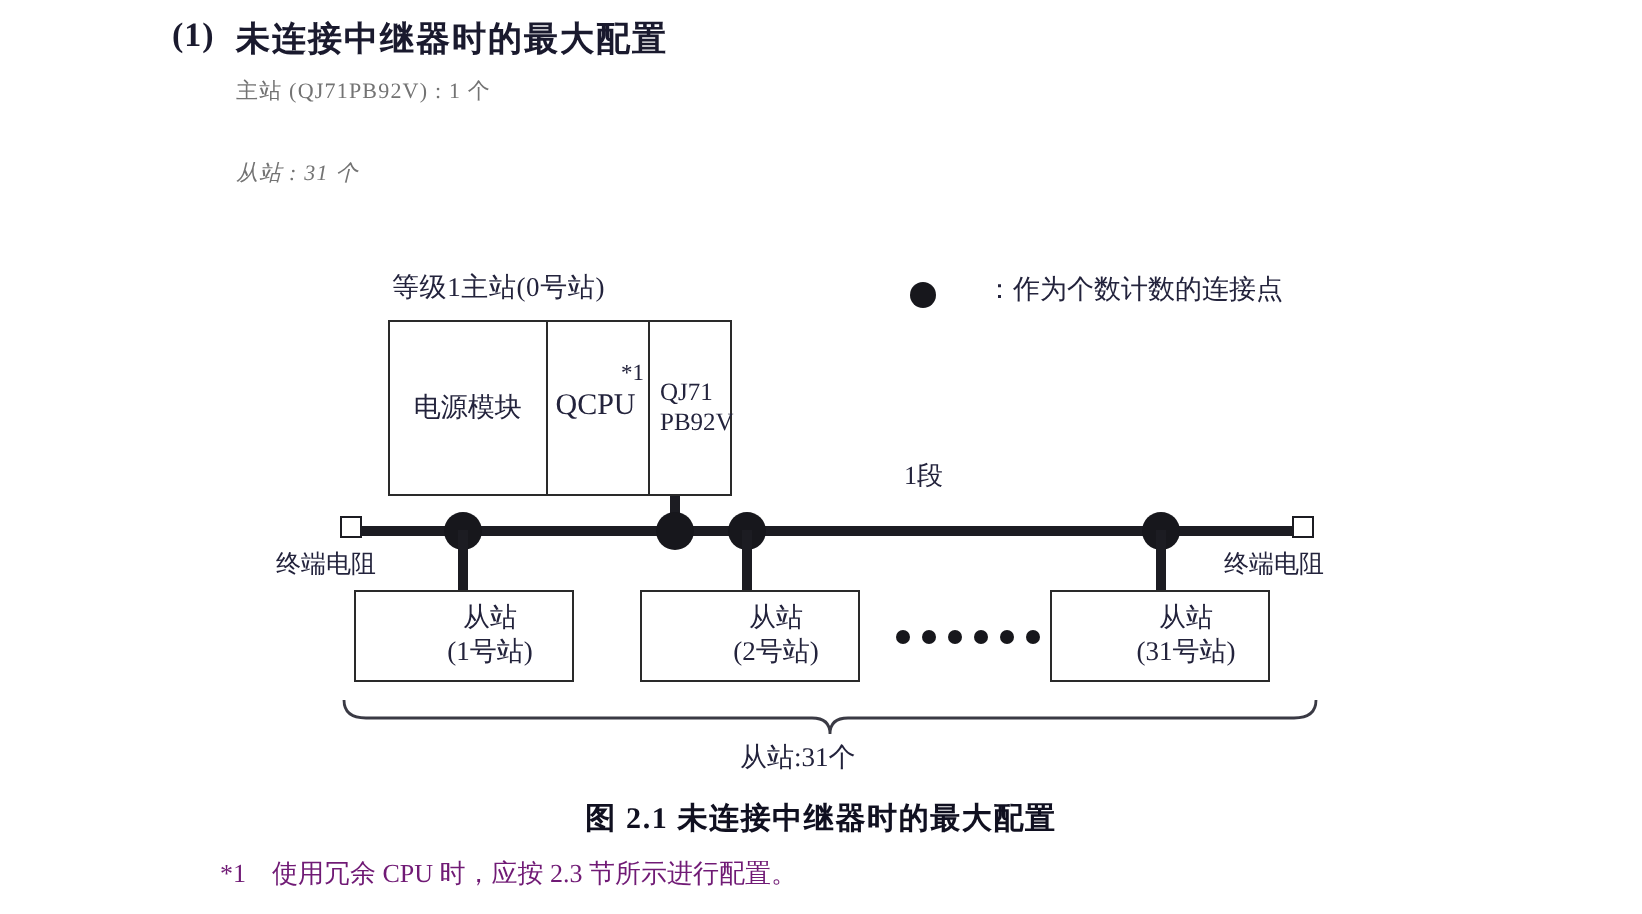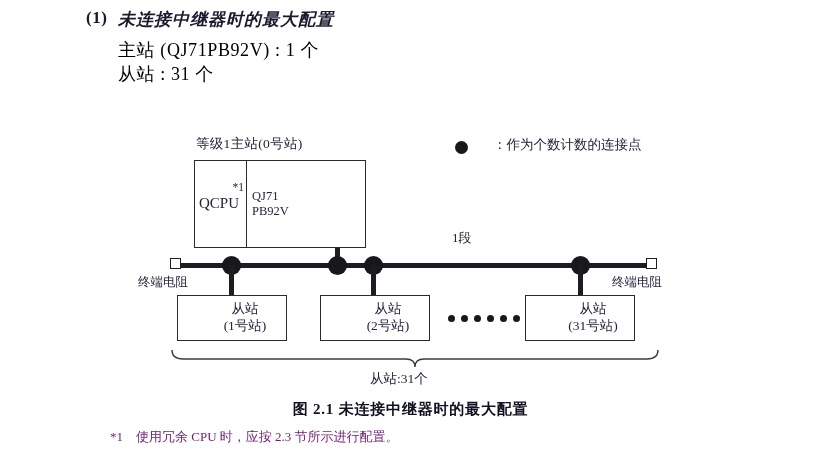--- a/index.html
+++ b/index.html
@@ -22,30 +22,29 @@
     left: 86px; top: 8px;
     font-size: 17px;
     font-weight: bold;
     letter-spacing: 0.5px;
   }
   #heading-title {
     left: 118px; top: 8px;
     font-size: 17px;
     font-weight: bold;
     letter-spacing: 1px;
-    font-style: italic;
   }
   .spec-line {
     left: 118px;
-    font-size: 18px;
+    font-size: 11px;
     letter-spacing: 0.6px;
-    color: #000000;
+    color: #737373;
   }
   #spec-master { top: 38px; }
-  #spec-slave  { top: 62px; }
+  #spec-slave  { top: 79px; font-style: italic; }
 
   
   #legend {
     left: 455px; top: 136px;
     display: flex;
     align-items: flex-end;
     gap: 25px;
     font-size: 13.5px;
     color: #23233c;
   }
@@ -226,20 +225,23 @@
 <div class="abs spec-line" id="spec-slave">从站 : 31 个</div>
 
 <div class="abs" id="legend">
   <span id="legend-dot"></span>
   <span>：作为个数计数的连接点</span>
 </div>
 
 <div class="abs" id="rack-label">等级1主站(0号站)</div>
 
 <div class="abs" id="rack">
+  <div class="rack-cell" id="cell-power">
+    <span class="cell-text">电源模块</span>
+  </div>
   <div class="rack-cell" id="cell-cpu">
     <span class="cell-text" id="cpu-text">QCPU</span>
     <span id="footnote-mark">*1</span>
   </div>
   <div class="rack-cell" id="cell-master">
     <div id="master-text">
       <div>QJ71</div>
       <div>PB92V</div>
     </div>
   </div>

